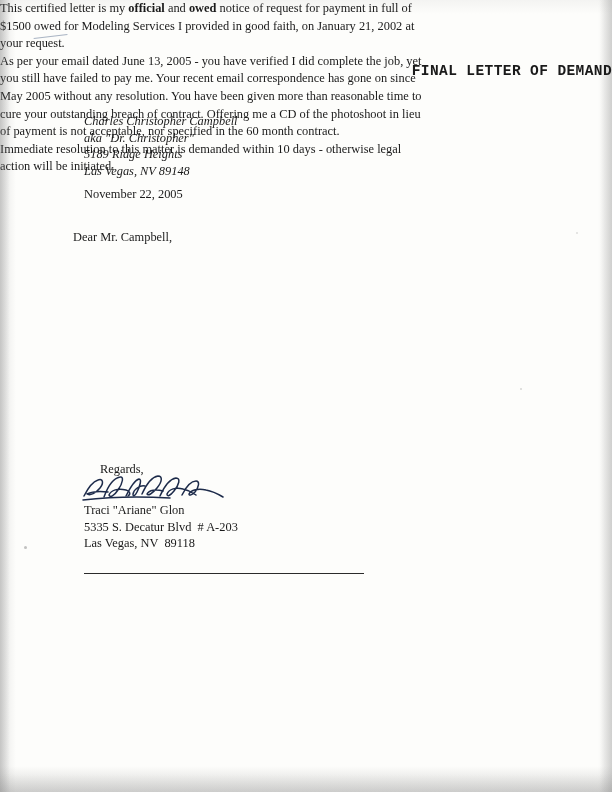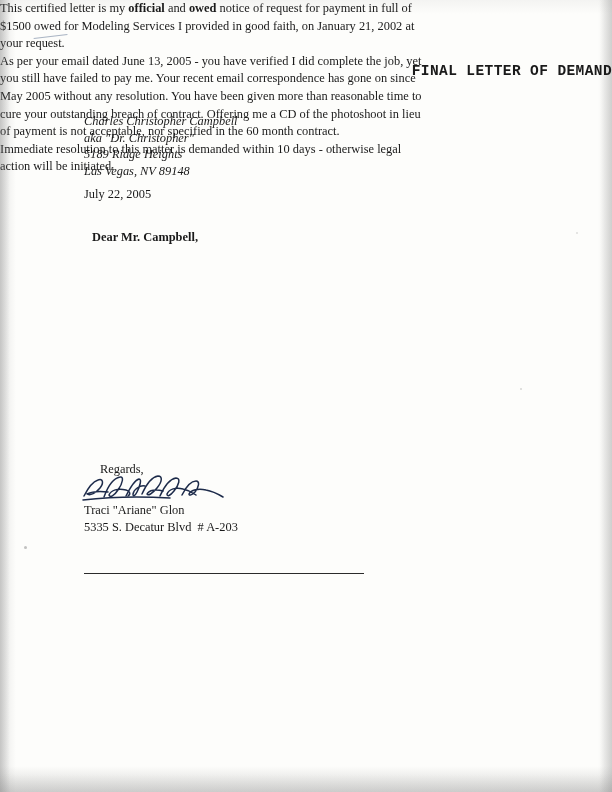--- a/index.html
+++ b/index.html
@@ -80,21 +80,21 @@
     position: absolute;
     font-size: 12.4px;
     line-height: 1.33;
   }
 
   .addr { left: 84px; top: 113px; width: 300px; font-style: italic; }
   .addr div { white-space: pre; }
 
   .date { left: 84px; top: 186px; }
 
-  .salutation { left: 92px; top: 229px; font-weight: bold; }
+  .salutation { left: 73px; top: 229px; }
 
   .para {
     left: 84px;
     width: 432px;
     font-size: 12.4px;
     line-height: 1.42;
     text-align: left;
   }
   .para1 { top: 255px; }
   .para2 { top: 315px; }
@@ -141,21 +141,21 @@
 
     <div class="doc-title">FINAL LETTER OF DEMAND</div>
 
     <div class="block addr">
       <div>Charles Christopher Campbell</div>
       <div>aka "Dr. Christopher"</div>
       <div>5189 Ridge Heights</div>
       <div>Las Vegas, NV 89148</div>
     </div>
 
-    <div class="block date">July 22, 2005</div>
+    <div class="block date">November 22, 2005</div>
 
     <div class="block salutation">Dear Mr. Campbell,</div>
 
     <div class="para para1"><span>This certified letter is my </span><b class="em">official</b><span> and </span><b class="em">owed</b><span> notice of request for payment in full of $1500 owed for Modeling Services I provided in good faith,  on January 21, 2002 at your request.</span></div>
 
     <div class="para para2">As per your email dated June 13, 2005 - you have verified I did complete the job, yet you still have failed to pay me.  Your recent email correspondence has gone on since May 2005 without any resolution. You have been given more than reasonable time to cure your outstanding breach of contract.  Offering me a CD of the photoshoot in lieu of payment is not acceptable, nor specified in the 60 month contract.</div>
 
     <div class="para para3">Immediate resolution to this matter is demanded within 10 days - otherwise legal action will be initiated.</div>
 
     <div class="block regards">Regards,</div>
@@ -170,18 +170,19 @@
           <path d="M82 26 C86 17, 92 9, 98 8 C103 8, 101 15, 96 21 C92 26, 89 27, 89 24 C91 19, 98 17, 105 19 C110 20, 114 22, 118 25"></path>
           <path d="M104 25 C108 17, 113 11, 118 11 C122 11, 121 17, 117 22 C114 25, 111 26, 111 24 C113 20, 120 18, 128 20 C134 21, 140 24, 145 27"></path>
           <path d="M5 30 C30 27, 60 26, 92 28"></path>
         </g>
       </svg>
     </div>
 
     <div class="block sig-block">
       <div>Traci "Ariane" Glon</div>
       <div>5335 S. Decatur Blvd  # A-203</div>
+      <div>Las Vegas, NV  89118</div>
     </div>
 
     <div class="rule"></div>
 
   </div>
 </div>
 
 </body></html>

